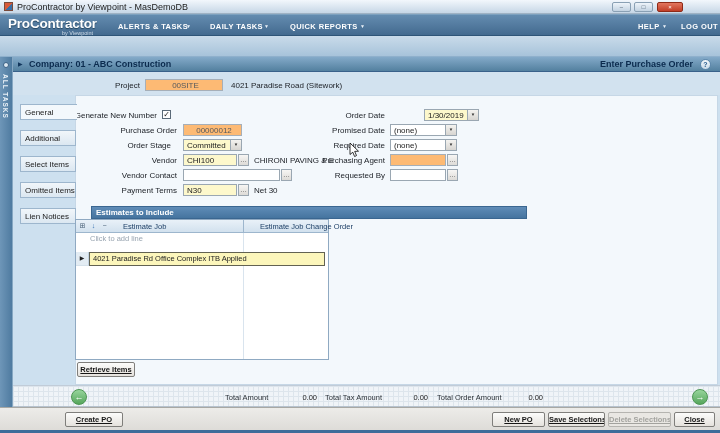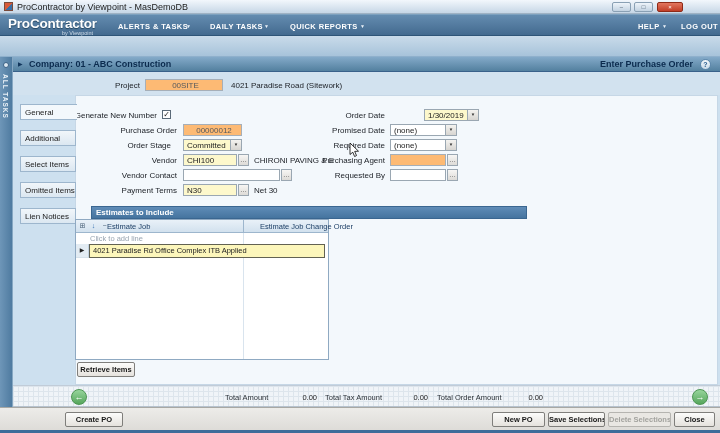--- a/index.html
+++ b/index.html
@@ -95,31 +95,31 @@
   .grid-header { position:absolute; left:0; top:0; width:100%; height:13px;
     background:linear-gradient(#e9f1f8,#d2e1ee); border-bottom:1px solid #9db6cd; }
   .grid-col-div { position:absolute; left:167px; top:0; width:1px; height:139px; background:#d9e4ee; }
   .grid-col-div.hdr { height:13px; background:#9db6cd; z-index:3; }
   .grid-hdr-label { position:absolute; top:2px; font-size:7.5px; color:#1d3f66; white-space:nowrap; }
   .grid-icons { position:absolute; left:2px; top:1px; display:flex; gap:2px; }
   .grid-icon { width:9px; height:10px; font-size:7px; line-height:10px; text-align:center; color:#4a6178; }
   .grid-icon.blue { color:#2f6cb0; }
   .row-addline { position:absolute; left:0; top:13px; width:100%; height:11px;
     font-size:7.5px; color:#98a4b0; line-height:11px; padding-left:14px; }
-  .row-data { position:absolute; left:0; top:24px; width:100%; height:14px; }
+  .row-data { position:absolute; left:0; top:32px; width:100%; height:14px; }
   .row-selector { position:absolute; left:0; top:0; width:13px; height:14px; background:#e3ecf3;
     border-right:1px solid #c2d2e0; border-bottom:1px solid #d5e1ea; font-size:6px;
     line-height:13px; text-align:center; color:#222; }
   .row-cell-yellow { position:absolute; left:13px; top:0; width:236px; height:14px;
     background:#fcf6bb; border:1px solid #626252; font-size:7.5px; line-height:12px;
     color:#222; padding-left:3px; white-space:nowrap; overflow:hidden; }
   
   .btn { position:absolute; height:15px; border:1px solid #7f7e7b; border-radius:2px;
     background:linear-gradient(#fcfcfb,#e5e2dd); font-size:7.5px; font-weight:bold;
-    color:#161616; text-align:center; line-height:13px; white-space:nowrap; overflow:hidden; }
+    color:#161616; text-align:center; line-height:13px; white-space:nowrap; overflow:hidden;text-decoration:underline; }
   .btn.disabled { color:#a2a29e; border-color:#b5b4b0; background:#e9e7e3; }
   .retrieve-btn { left:77px; top:362px; width:58px; }
   
   .totals-bar { position:absolute; left:13px; top:385px; width:707px; height:22px;
     background-color:#f0f4f8;
     background-image:repeating-linear-gradient(to right,#dde5ec 0 1px,transparent 1px 5px),
                      repeating-linear-gradient(to bottom,#dde5ec 0 1px,transparent 1px 5px);
     border-top:1px solid #c1ccd8; border-bottom:1px solid #b6c2ce; }
   .nav-circle { position:absolute; top:3px; width:16px; height:16px; border-radius:50%;
     background:linear-gradient(#97d59c,#56a65c); border:1px solid #4d9553; color:#fff;
@@ -253,21 +253,21 @@
 
   <div class="grid-title">Estimates to Include</div>
   <div class="grid">
     <div class="grid-col-div"></div>
     <div class="grid-header">
       <div class="grid-icons">
         <span class="grid-icon">⊞</span>
         <span class="grid-icon blue">↓</span>
         <span class="grid-icon">−</span>
       </div>
-      <span class="grid-hdr-label" style="left:31px;">Estimate Job</span>
+      <span class="grid-hdr-label" style="left:47px;">Estimate Job</span>
       <span class="grid-hdr-label" style="left:184px;">Estimate Job Change Order</span>
       <div class="grid-col-div hdr"></div>
     </div>
     <div class="row-addline">Click to add line</div>
     <div class="row-data">
       <div class="row-selector">▶</div>
       <div class="row-cell-yellow">4021 Paradise Rd Office Complex ITB Applied</div>
     </div>
   </div>
 

